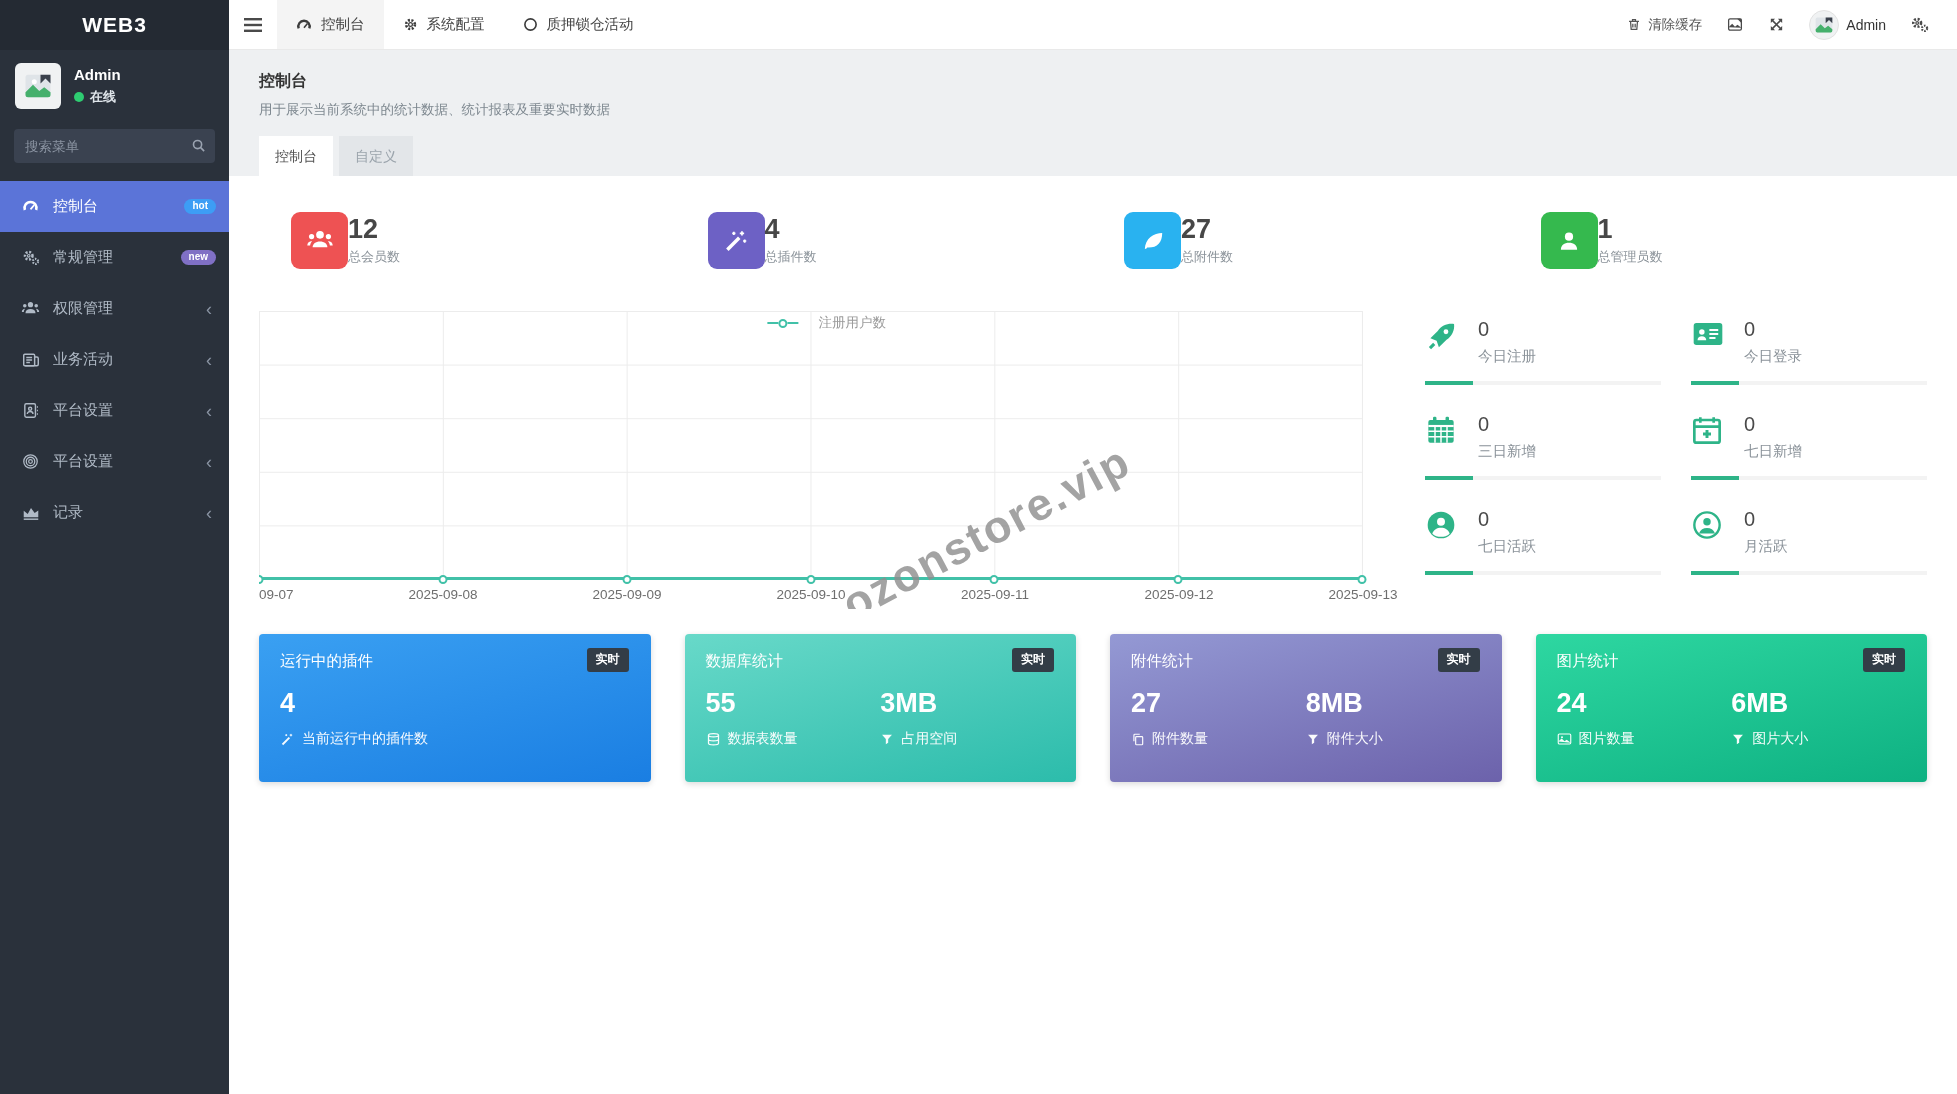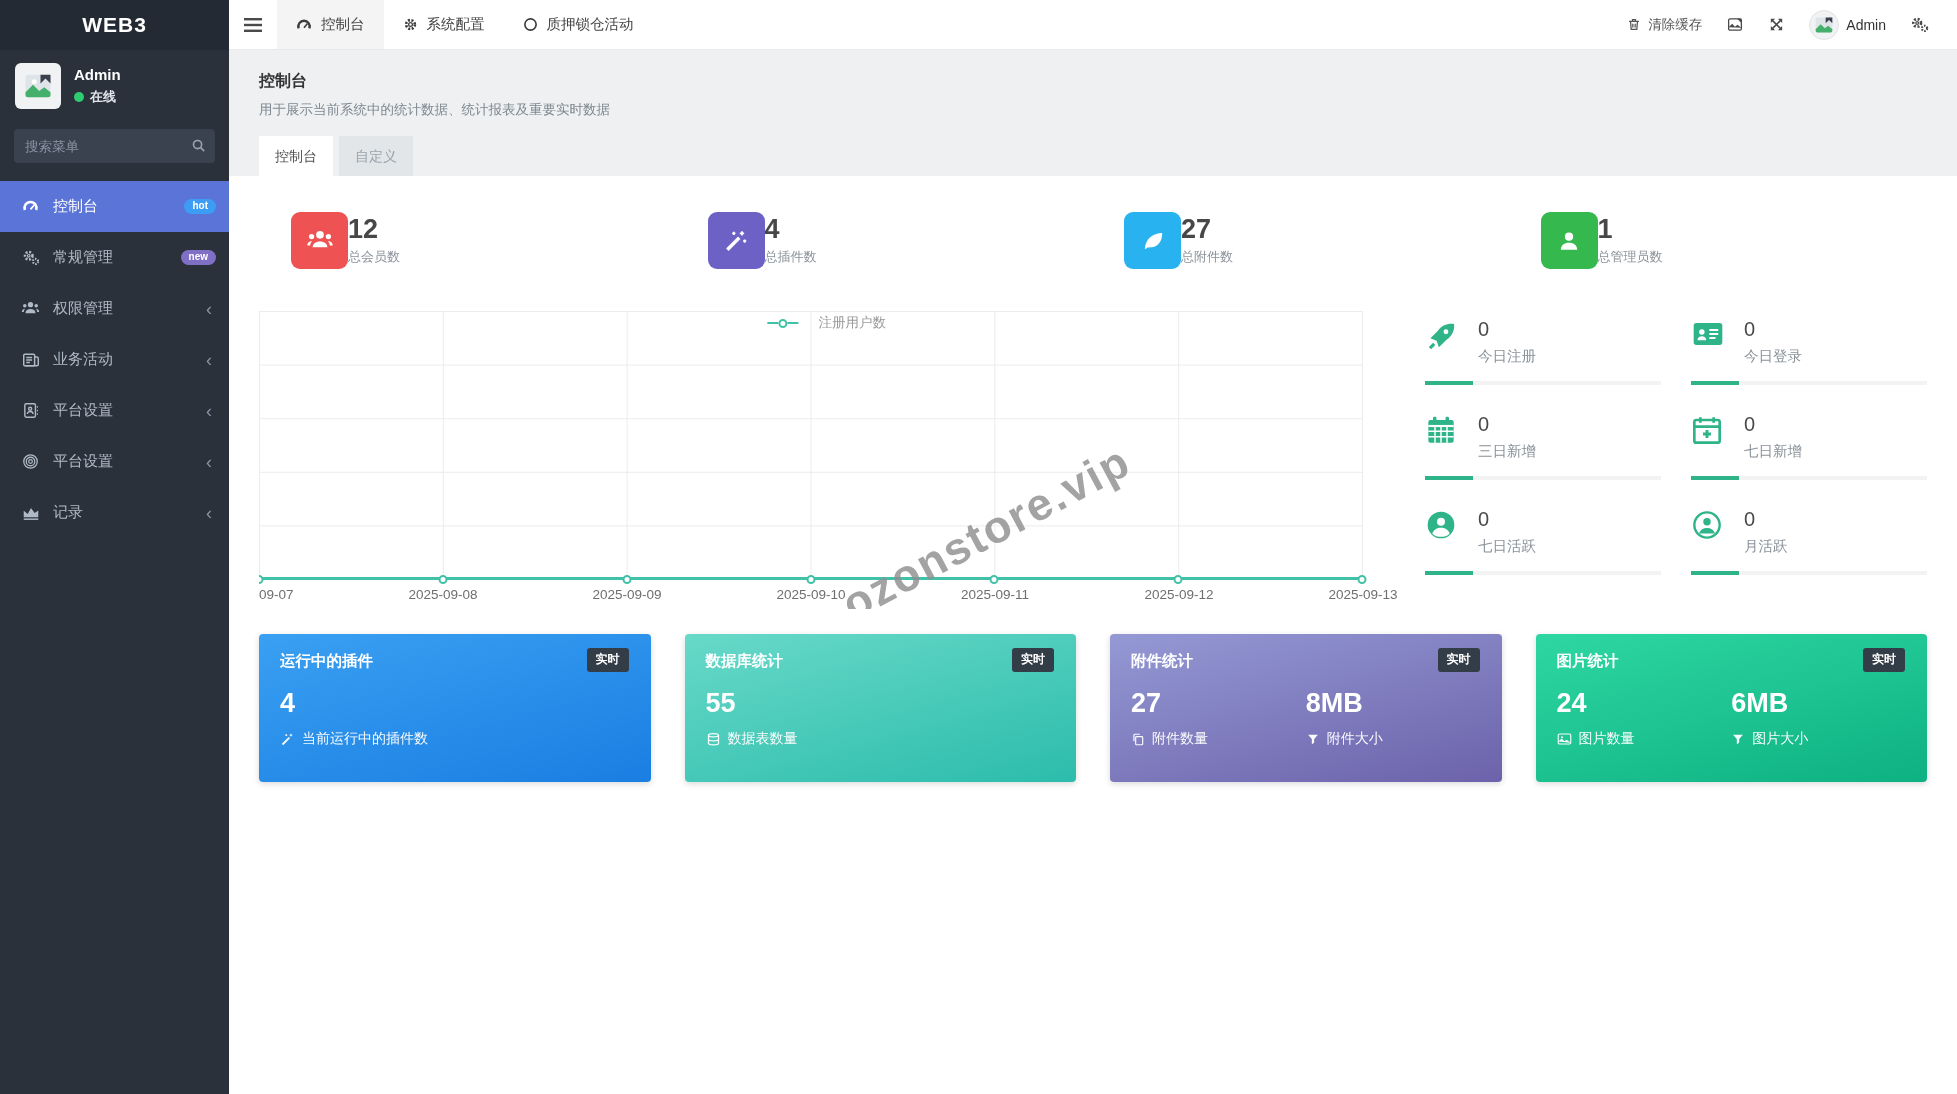--- a/index.html
+++ b/index.html
@@ -95,21 +95,21 @@
   .ms-icon { width:38px; color:#2eb488; flex:none; padding-top:2px; }
   .ms-value { font-size:20px; color:#4a4a4a; line-height:1.2; }
   .ms-label { font-size:14.5px; color:#8a9299; margin-top:6px; }
   .ms-track { height:4px; background:#f3f3f3; margin-top:15px; position:relative; }
   .ms-fill { position:absolute; left:0; top:0; height:100%; width:48px; background:#2eb488; }
 
   
   .cards-row { display:flex; gap:34px; margin-top:25px; }
   .card { flex:1; height:148px; border-radius:4px; padding:17px 21px; color:#fff; position:relative;
     box-shadow:0 2px 6px rgba(0,0,0,.15); cursor:pointer; }
-  .card-title { font-size:15.5px; font-weight:bold; }
+  .card-title { font-size:15.5px; font-weight:normal; }
   .card-badge { position:absolute; right:22px; top:14px; background:#333d47; border-radius:3px;
     padding:3px 9px 4px; font-size:12px; font-weight:bold; }
   .card-metrics { display:flex; margin-top:16px; }
   .metric { width:50%; }
   .metric-value { font-size:27px; font-weight:bold; }
   .metric-label { font-size:14px; margin-top:11px; display:flex; align-items:center; gap:7px; opacity:.96; }
 </style>
 </head>
 <body>
 
@@ -546,20 +546,31 @@
               <span>
                 <svg width="15" height="15" viewBox="0 0 24 24" fill="none" stroke="#fff" stroke-width="2">
                   <ellipse cx="12" cy="5" rx="8" ry="2.6"></ellipse>
                   <path d="M4 5v6.5c0 1.4 3.6 2.6 8 2.6s8-1.2 8-2.6V5"></path>
                   <path d="M4 11.5V18c0 1.4 3.6 2.6 8 2.6s8-1.2 8-2.6v-6.5"></path>
                 </svg>
                 </span>
               <span>数据表数量</span>
             </div>
           </div>
+          <div class="metric">
+            <div class="metric-value">3MB</div>
+            <div class="metric-label">
+              <span>
+                <svg width="14" height="14" viewBox="0 0 24 24" fill="#fff">
+                  <path d="M3.5 4.5h17L14 12v6.5l-4 2.5v-9z"></path>
+                </svg>
+                </span>
+              <span>占用空间</span>
+            </div>
+          </div>
         </div>
       </div>
       <div class="card" style="background: linear-gradient(165deg, rgb(148, 153, 212), rgb(108, 98, 171));">
         <div class="card-title">附件统计</div>
         <div class="card-badge">实时</div>
         <div class="card-metrics">
           <div class="metric">
             <div class="metric-value">27</div>
             <div class="metric-label">
               <span>

